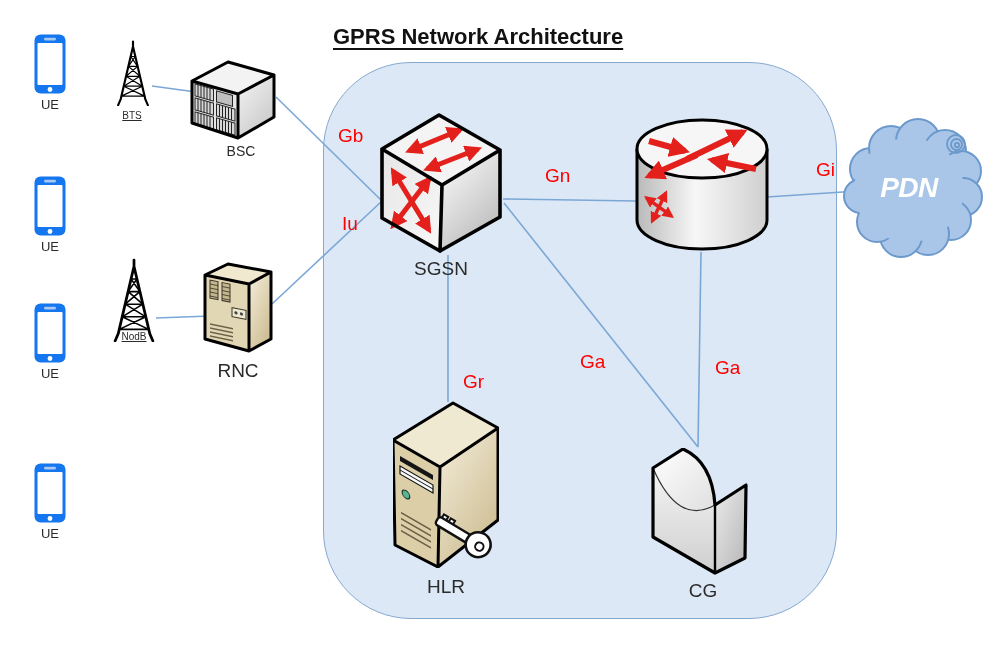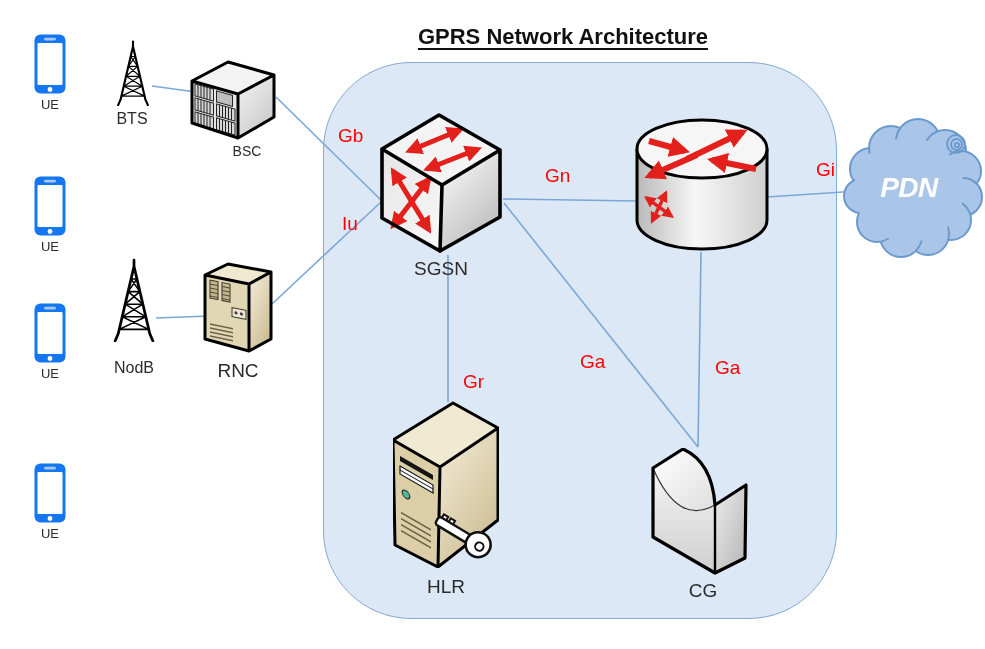--- a/index.html
+++ b/index.html
@@ -3,26 +3,26 @@
 <meta charset="utf-8">
 <style>
   html,body{margin:0;padding:0;background:#fff;}
   .canvas{position:relative;width:985px;height:649px;background:#fff;overflow:hidden;
           font-family:"Liberation Sans",sans-serif;}
   .zone{position:absolute;left:323px;top:62px;width:514px;height:557px;
         background:var(--zone-fill,#DCE8F5);border:1.6px solid var(--zone-border,#85A9D0);
         border-radius:88px;box-sizing:border-box;}
   .links{position:absolute;left:0;top:0;width:985px;height:649px;}
   .links line{stroke:var(--link,#7BA7D7);stroke-width:1.6;fill:none;}
-  .title{position:absolute;left:333px;top:24px;width:460px;text-align:center;
+  .title{position:absolute;left:333px;top:24px;width:460px;text-align:left;
          font-size:22px;font-weight:bold;color:#111;text-decoration:underline;
          text-underline-offset:4px;}
   .n{position:absolute;}
   .nlabel{position:absolute;text-align:center;color:#2b2b2b;line-height:1.1;}
-  .s12{font-size:16px;} .s13{font-size:13px;} .s14{font-size:14px;}
+  .s12{font-size:10px;text-decoration:underline;} .s13{font-size:13px;} .s14{font-size:14px;}
   .s18{font-size:18px;} .s19{font-size:19px;}
   .iface{position:absolute;color:var(--iface,#FF0000);font-size:19px;line-height:1;margin-left:12px;}
   .pdn-text{position:absolute;left:859px;top:172px;width:100px;text-align:center;
             color:#fff;font-size:28px;font-weight:bold;letter-spacing:-.5px;font-style:italic;}
   .outl{fill:none;stroke:#000;stroke-linejoin:round;stroke-linecap:round;}
   .ra{stroke:var(--arrow,#E3201B);fill:none;}
 </style>
 </head>
 <body>
 
@@ -136,21 +136,21 @@
   <div class="nlabel s12" style="left:104px;top:110px;width:56px">BTS</div>
 
   <div class="n" style="left:110px;top:258px">
     <svg width="48" height="84" viewBox="0 0 42 80">
       <path class="outl" stroke-width="2.6" d="M21,2 V10 M21,8 L6,72 M21,8 L36,72 M6,72 L3,79 M36,72 L39,79"></path>
       <path class="outl" stroke-width="1.5" d="M18.2,20 H23.8 M15.4,32 H26.6 M12.6,44 H29.4 M9.75,56 H32.25 M6.94,68 H35.06
         M18.2,20 L26.6,32 M23.8,20 L15.4,32 M15.4,32 L29.4,44 M26.6,32 L12.6,44
         M12.6,44 L32.25,56 M29.4,44 L9.75,56 M9.75,56 L35.06,68 M32.25,56 L6.94,68"></path>
     </svg>
   </div>
-  <div class="nlabel s12" style="left:104px;top:359px;width:60px">NodB</div>
+  <div class="nlabel s12" style="left:104px;top:331px;width:60px">NodB</div>
 
   <div class="n" style="left:188px;top:57px">
     <svg width="90" height="84" viewBox="0 0 90 84">
       <polygon points="4,24 40,5 86,18 50,37" fill="#F3F3F3"></polygon>
       <polygon points="4,24 50,37 50,81 4,66" fill="#E6E6E6"></polygon>
       <polygon points="50,37 86,18 86,60 50,81" fill="url(#gBscR)"></polygon>
       <g transform="translate(4,24) skewY(15.8)">
         <g fill="#D8D8D8" stroke="#222" stroke-width="1">
           <rect x="3" y="2" width="18.5" height="12"></rect>
           <rect x="3" y="16" width="18.5" height="12"></rect>
@@ -161,21 +161,21 @@
         <path stroke="#222" stroke-width="1" d="M6,2 V14 M9,2 V14 M12,2 V14 M15,2 V14 M18,2 V14
           M6,16 V28 M9,16 V28 M12,16 V28 M15,16 V28 M18,16 V28
           M6,30 V42 M9,30 V42 M12,30 V42 M15,30 V42 M18,30 V42
           M27.5,16 V28 M30.5,16 V28 M33.5,16 V28 M36.5,16 V28 M39.5,16 V28
           M27.5,30 V42 M30.5,30 V42 M33.5,30 V42 M36.5,30 V42 M39.5,30 V42"></path>
         <rect x="24.5" y="3" width="16" height="11" fill="#BFBFBF" stroke="#222" stroke-width="1"></rect>
       </g>
       <path class="outl" stroke-width="3" d="M4,24 L40,5 L86,18 L50,37 Z M4,24 L4,66 L50,81 L50,37 M50,81 L86,60 L86,18"></path>
     </svg>
   </div>
-  <div class="nlabel s14" style="left:202px;top:144px;width:90px">BSC</div>
+  <div class="nlabel s14" style="left:196px;top:144px;width:90px">BSC</div>
 
   <div class="n" style="left:202px;top:259px">
     <svg width="72" height="96" viewBox="0 0 72 96">
       <polygon points="3,16 26,5 69,13 47,25" fill="#F1E9CF"></polygon>
       <polygon points="3,16 47,25 47,92 3,80" fill="#E2D7B5"></polygon>
       <polygon points="47,25 69,13 69,80 47,92" fill="url(#gBeR)"></polygon>
       <g transform="translate(3,16) skewY(11.6)">
         <g fill="#C3B68D" stroke="#3A3528" stroke-width="1">
           <rect x="5" y="4" width="8" height="18"></rect>
           <rect x="17" y="4" width="8" height="18"></rect>

